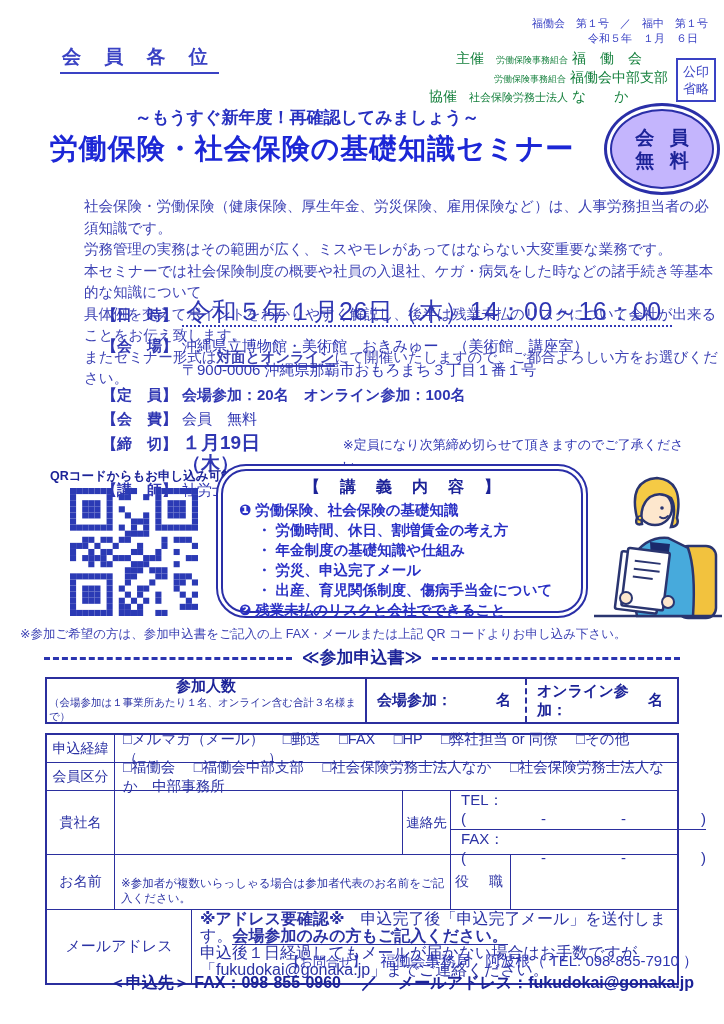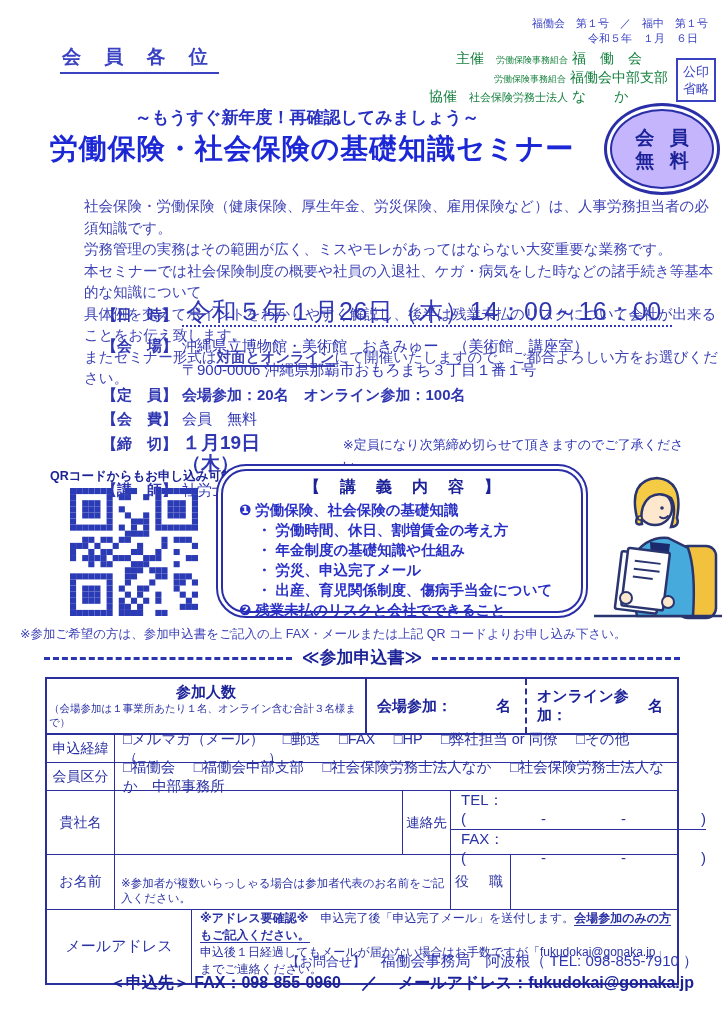--- a/index.html
+++ b/index.html
@@ -73,21 +73,21 @@
   .illustration { left:592px; top:466px; width:132px; height:172px; }
 
   
   .apply-note { left:20px; top:626px; font-size:12.5px; color:#3d42b4; }
   .divider { top:646px; left:0; width:724px; display:flex; align-items:center; justify-content:center; gap:10px; }
   .divider .dash { width:248px; border-top:3px dashed #2b35b0; margin-top:2px; }
   .divider .divider-title { font-size:17px; font-weight:bold; color:#1c2398; }
 
   
   .t { color:#2b32a4; }
-  .table1 { left:45px; top:677px; width:634px; height:58px; border:2.5px solid #2b2f9e; display:flex; background:#fff; }
+  .table1 { left:45px; top:677px; width:634px; height:47px; border:2.5px solid #2b2f9e; display:flex; background:#fff; }
   .t1c1 { flex:0 0 320px; border-right:2px solid #2b2f9e; display:flex; flex-direction:column; align-items:center; justify-content:center; padding:2px; }
   .t1c1 .tt { font-size:15px; font-weight:bold; color:#1c2398; }
   .t1c1 .tn { font-size:10.5px; color:#2b32a4; }
   .t1c2 { flex:0 0 158px; display:flex; align-items:center; justify-content:space-between; font-size:15px; font-weight:bold; color:#1c2398; padding:0 14px 0 10px; }
   .t1c3 { flex:1; border-left:2px dashed #2b2f9e; display:flex; align-items:center; justify-content:space-between; font-size:15px; font-weight:bold; color:#1c2398; padding:0 14px 0 10px; }
 
   .table2 { left:45px; top:733px; width:634px; border:2.5px solid #2b2f9e; background:#fff; }
   .row { display:flex; border-bottom:1.5px solid #2b2f9e; }
   .row:last-child { border-bottom:none; }
   .lab { flex:0 0 68px; border-right:1.5px solid #2b2f9e; display:flex; align-items:center; justify-content:center; font-size:14px; }
@@ -100,21 +100,21 @@
   .telcell { flex:1; border-bottom:1.5px solid #2b2f9e; display:flex; align-items:center; padding-left:10px; font-size:15px; }
   .faxcell { flex:1; display:flex; align-items:center; padding-left:10px; font-size:15px; }
   .r4 { height:55px; }
   .r4 .namecell { flex:0 0 336px; border-right:1.5px solid #2b2f9e; position:relative; }
   .r4 .namecell .small-note { position:absolute; left:6px; bottom:3px; font-size:11.5px; }
   .r4 .rolecell { flex:0 0 60px; border-right:1.5px solid #2b2f9e; display:flex; align-items:center; justify-content:center; font-size:14px; letter-spacing:3px; }
   .r4 .roleblank { flex:1; }
   .r5 { height:73px; }
   .r5 .lab5 { flex:0 0 145px; border-right:1.5px solid #2b2f9e; display:flex; align-items:center; justify-content:center; font-size:15px; }
   .r5 .mailcell { flex:1; position:relative; }
-  .mail-notes { position:absolute; left:8px; bottom:5px; font-size:12px; line-height:17px; }
+  .mail-notes { position:absolute; left:8px; bottom:5px; font-size:16px; line-height:17px; }
   .mail-notes .nb { font-weight:bold; }
   .mail-notes .nu { font-weight:bold; border-bottom:1.5px solid #2b32a4; }
 
   
   .footer1 { top:952px; right:26px; font-size:15px; color:#2f36b2; }
   .footer1 .fl { font-size:13px; }
   .footer2 { top:973px; right:30px; font-size:16px; font-weight:bold; color:#1c2398; }
 </style>
 </head>
 <body>

